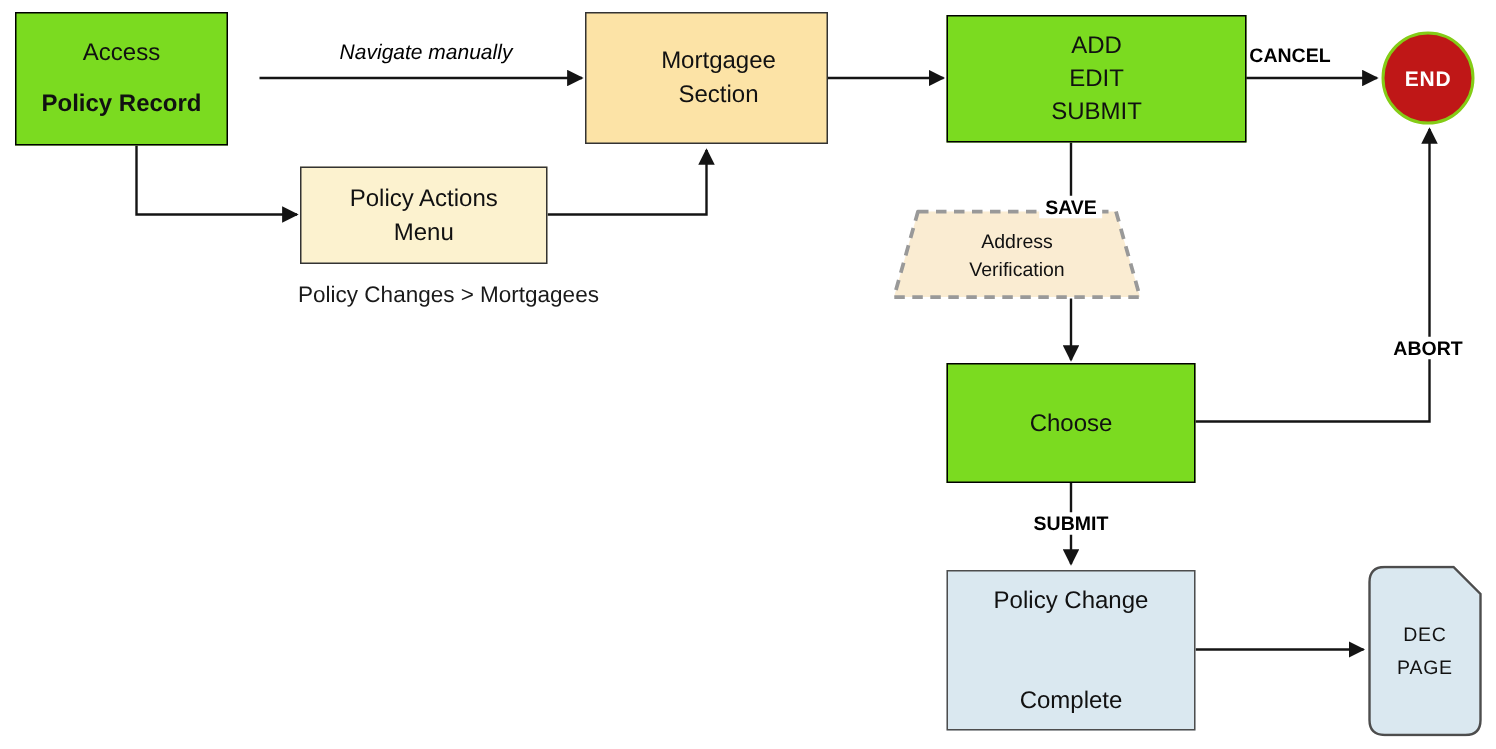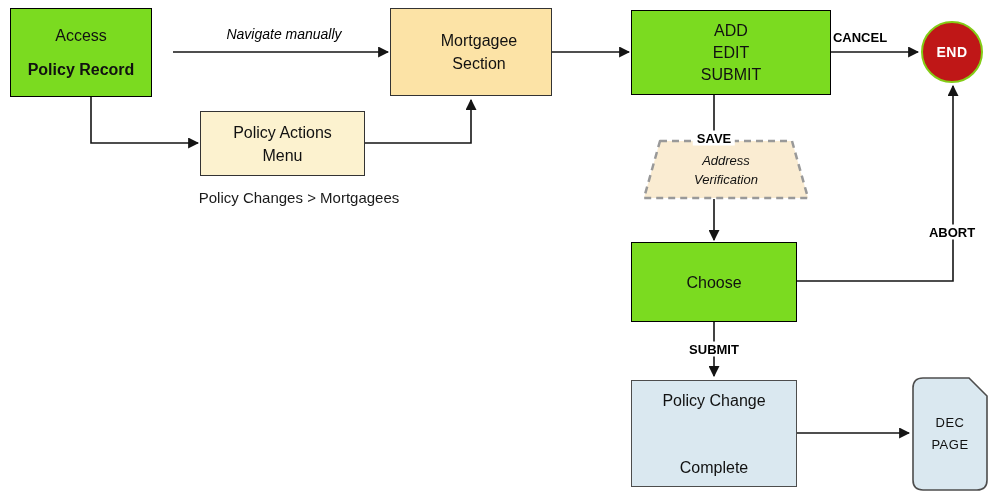--- a/index.html
+++ b/index.html
@@ -26,21 +26,21 @@
   .lblue{background:var(--lblue);border-color:var(--border-gray);}
   .bold{font-weight:bold;}
   .edge-label{position:absolute;transform:translate(-50%,-50%);font-size:13px;font-weight:bold;
               white-space:nowrap;color:#000;}
   .on-line{background:#ffffff;padding:0 4px;}
   .italic-label{font-weight:normal;font-style:italic;font-size:14px;}
   .note-label{position:absolute;transform:translate(-50%,-50%);font-size:15px;color:#1a1a1a;white-space:nowrap;margin-left:16px;}
   .end-circle{position:absolute;left:921px;top:21px;width:62px;height:62px;border-radius:50%;
               background:var(--red);border:2px solid #84cc16;box-sizing:border-box;display:flex;
               align-items:center;justify-content:center;color:#fff;font-weight:bold;font-size:14px;letter-spacing:.5px;}
-  .trap-wrap{position:absolute;left:641px;top:139px;width:170px;height:62px;font-style:italic;}
+  .trap-wrap{position:absolute;left:593px;top:139px;width:170px;height:62px;}
   .trap-text{position:absolute;left:0;top:0;width:100%;height:100%;display:flex;flex-direction:column;
              align-items:center;justify-content:center;font-size:13px;line-height:19px;text-align:center;}
   .decpage-wrap{position:absolute;left:912px;top:377px;width:76px;height:114px;}
   .decpage-text{position:absolute;left:0;top:0;width:100%;height:100%;display:flex;flex-direction:column;
                 align-items:center;justify-content:center;font-size:13px;line-height:22px;text-align:left;letter-spacing:.5px;}
 </style>
 </head>
 <body>
 
 <div class="canvas">

